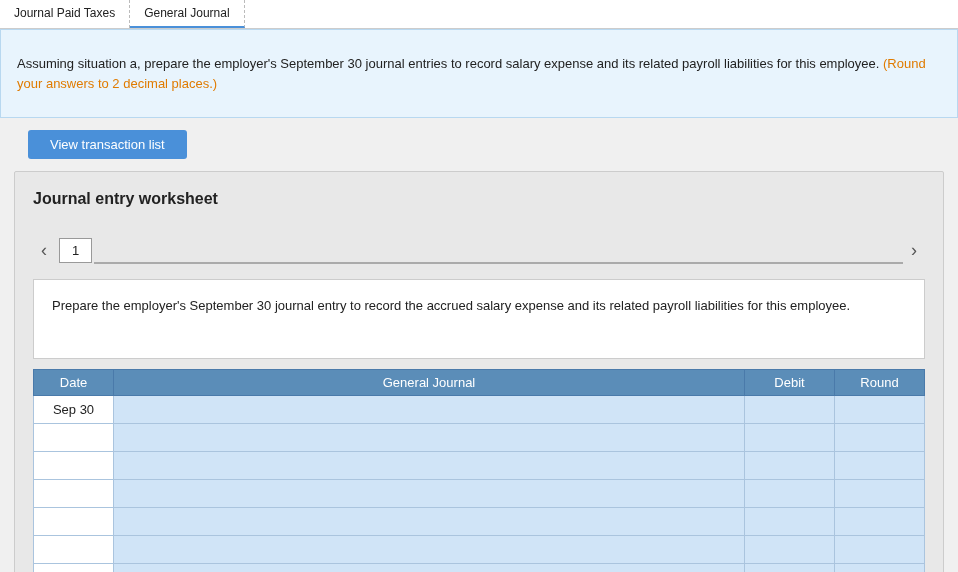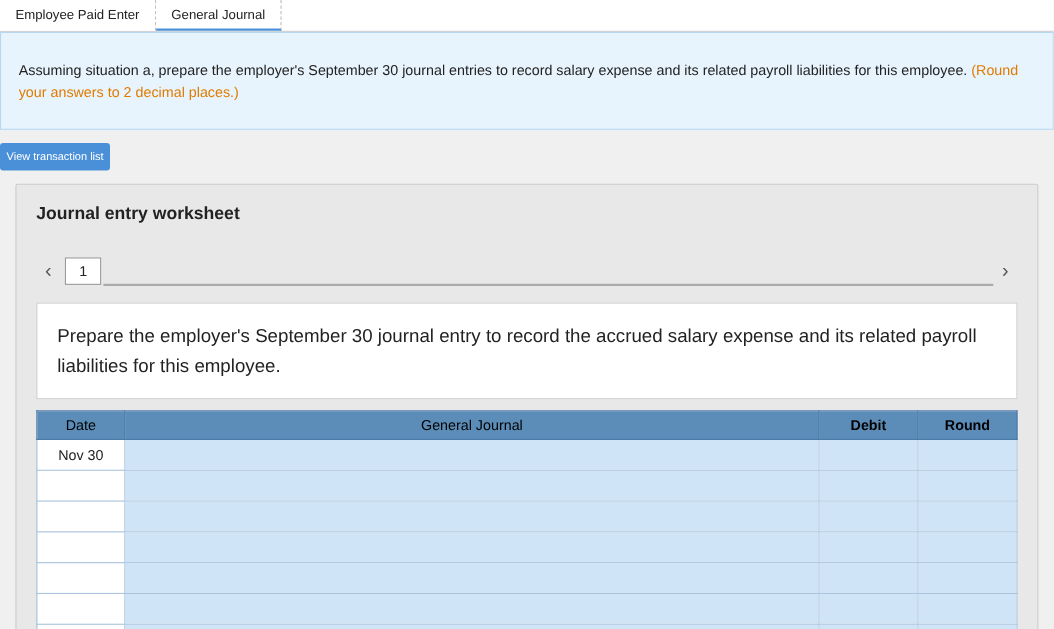--- a/index.html
+++ b/index.html
@@ -38,27 +38,27 @@
       font-size: 13px;
       line-height: 1.5;
     }
 
     .instructions-box .orange {
       color: #e07b00;
     }
 
     .btn-view {
       display: inline-block;
-      margin: 12px 0;
-      padding: 7px 6px;
+      margin: 12px 28px;
+      padding: 7px 22px;
       background: #4a90d9;
       color: #fff;
       border: none;
       border-radius: 3px;
-      font-size: 10px;
+      font-size: 13px;
       cursor: pointer;
     }
 
     .worksheet-container {
       background: #e8e8e8;
       margin: 0 14px 14px 14px;
       padding: 18px 18px 18px 18px;
       border: 1px solid #ccc;
       border-radius: 2px;
     }
@@ -105,58 +105,57 @@
       flex: 1;
       margin-left: 2px;
       height: 26px;
     }
 
     .description-box {
       background: #fff;
       border: 1px solid #ccc;
       padding: 16px 18px;
       margin-bottom: 10px;
-      font-size: 17px;
+      font-size: 13px;
       line-height: 1.6;
       min-height: 80px;
     }
 
     .note-text {
       color: #c0392b;
       font-size: 12px;
       margin-bottom: 8px;
     }
 
     .journal-table {
       width: 100%;
       border-collapse: collapse;
       font-size: 13px;
     }
 
     .journal-table th {
       background: #5b8db8;
-      color: #000000;
+      color: #ffffff;
       padding: 5px 8px;
       border: 1px solid #4a7aaa;
       text-align: center;
       font-weight: normal;
     }
 
     .journal-table th.date-col {
       width: 80px;
     }
 
     .journal-table th.gj-col {
       width: auto;
     }
 
     .journal-table th.debit-col,
     .journal-table th.credit-col {
       width: 90px;
-      font-weight: bold;
     }
 
     .journal-table td {
       border: 1px solid #aac4de;
       padding: 0;
       height: 28px;
     }
 
     .journal-table td.date-cell {
       text-align: center;
@@ -192,21 +191,21 @@
     }
   </style>
 </head>
 <body>
 
 
 
 
 <div class="top-tabs">
   <div class="tab-item">
-    <span>Employee Paid Enter</span>
+    <span>Journal Paid Taxes</span>
   </div>
   <div class="tab-item active">
     <span>General Journal</span>
   </div>
 </div>
 
 
 <div class="instructions-box">
   <span>Assuming situation a, prepare the employer's September 30 journal entries to record salary expense and its related payroll liabilities for this employee.</span>
   <span class="orange">(Round your answers to 2 decimal places.)</span>
@@ -235,21 +234,21 @@
     <thead>
       <tr>
         <th class="date-col">Date</th>
         <th class="gj-col">General Journal</th>
         <th class="debit-col">Debit</th>
         <th class="credit-col">Round</th>
       </tr>
     </thead>
     <tbody id="journal-tbody">
     <tr>
-          <td class="date-cell">Nov 30</td>
+          <td class="date-cell">Sep 30</td>
           <td class="input-cell"><input type="text" style=""></td>
           <td class="input-cell"><input type="text" style=""></td>
           <td class="input-cell"><input type="text" style=""></td>
         </tr>
         <tr>
           <td class="date-cell"></td>
           <td class="input-cell"><input type="text" style=""></td>
           <td class="input-cell"><input type="text" style=""></td>
           <td class="input-cell"><input type="text" style=""></td>
         </tr>

